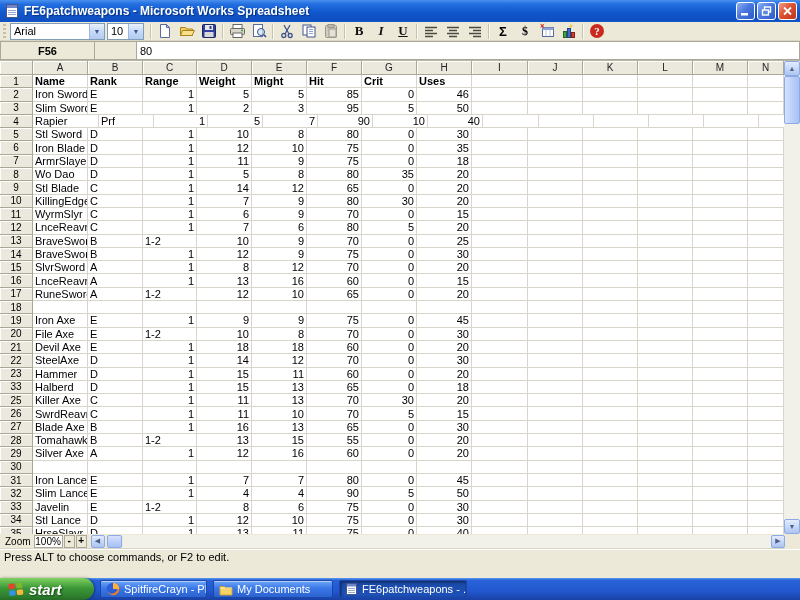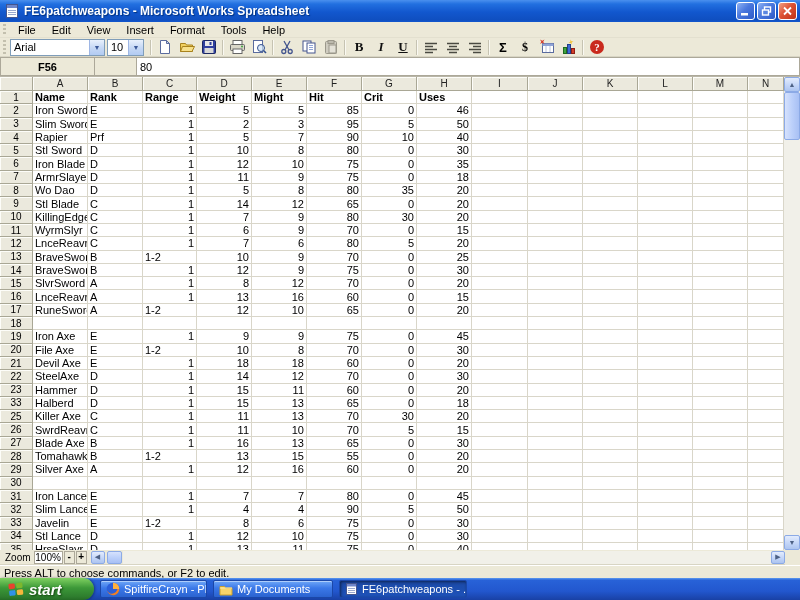--- a/index.html
+++ b/index.html
@@ -142,32 +142,20 @@
           <rect x="2.5" y="5" width="6" height="5" fill="#5B86E0" stroke="#fff" stroke-width="1.4"></rect>
         </svg>
     </span>
     <span class="winbtn close">
       <svg width="13" height="12">
           <path d="M3 2.5l7 7M10 2.5l-7 7" stroke="#fff" stroke-width="1.8"></path>
         </svg>
     </span>
   </div>
 
-  <div class="menubar">
-    <span class="grip"></span>
-    <span style="display:flex">
-        <span class="menu-item">File</span>
-        <span class="menu-item">Edit</span>
-        <span class="menu-item">View</span>
-        <span class="menu-item">Insert</span>
-        <span class="menu-item">Format</span>
-        <span class="menu-item">Tools</span>
-        <span class="menu-item">Help</span>
-      </span>
-  </div>
 
   <div class="toolbar">
     <span class="grip"></span>
     <span class="combo font-combo">
       <span class="val">Arial</span>
       <span class="drop">▼</span>
     </span>
     <span class="combo size-combo">
       <span class="val">10</span>
       <span class="drop">▼</span>
@@ -370,21 +358,21 @@
             <span class="cell num" style="width: 55px;">50</span>
             <span class="cell" style="width: 56px;"></span>
             <span class="cell" style="width: 55px;"></span>
             <span class="cell" style="width: 55px;"></span>
             <span class="cell" style="width: 55px;"></span>
             <span class="cell" style="width: 55px;"></span>
             <span class="cell" style="width: 36px;"></span>
           </div>
           <div class="grow">
             <span class="rowhead">4</span>
-            <span class="cell" style="width: 55px;">Rapier</span>
+            <span class="cell" style="width: 66px;">Rapier</span>
             <span class="cell" style="width: 55px;">Prf</span>
             <span class="cell num" style="width: 54px;">1</span>
             <span class="cell num" style="width: 55px;">5</span>
             <span class="cell num" style="width: 55px;">7</span>
             <span class="cell num" style="width: 55px;">90</span>
             <span class="cell num" style="width: 55px;">10</span>
             <span class="cell num" style="width: 55px;">40</span>
             <span class="cell" style="width: 56px;"></span>
             <span class="cell" style="width: 55px;"></span>
             <span class="cell" style="width: 55px;"></span>

